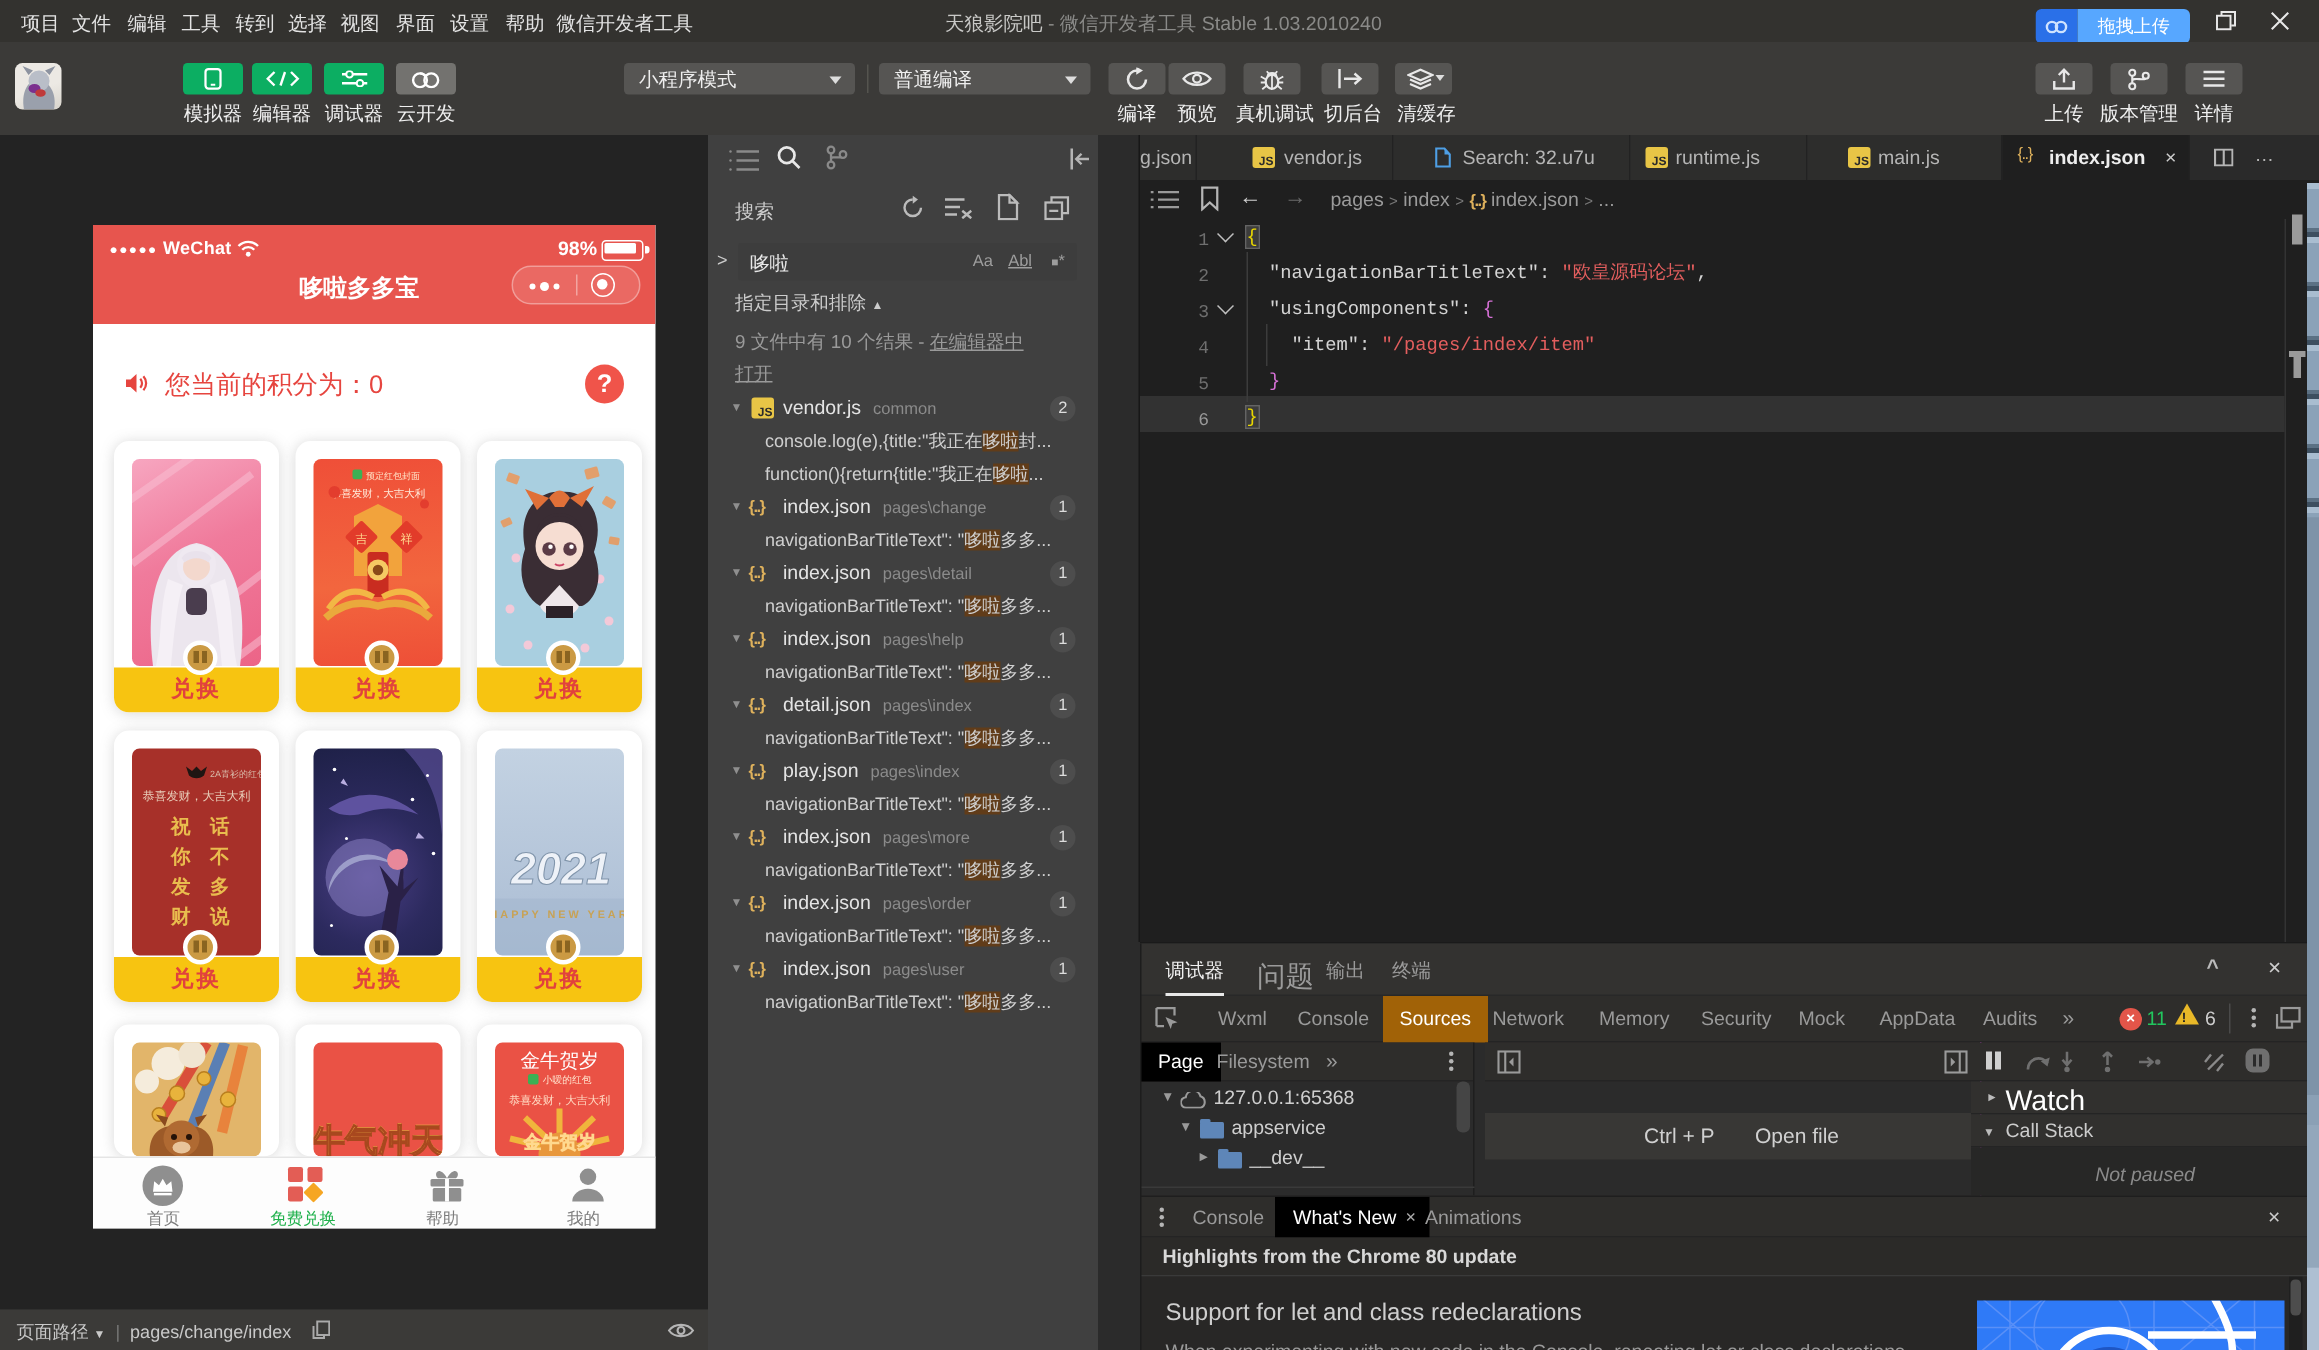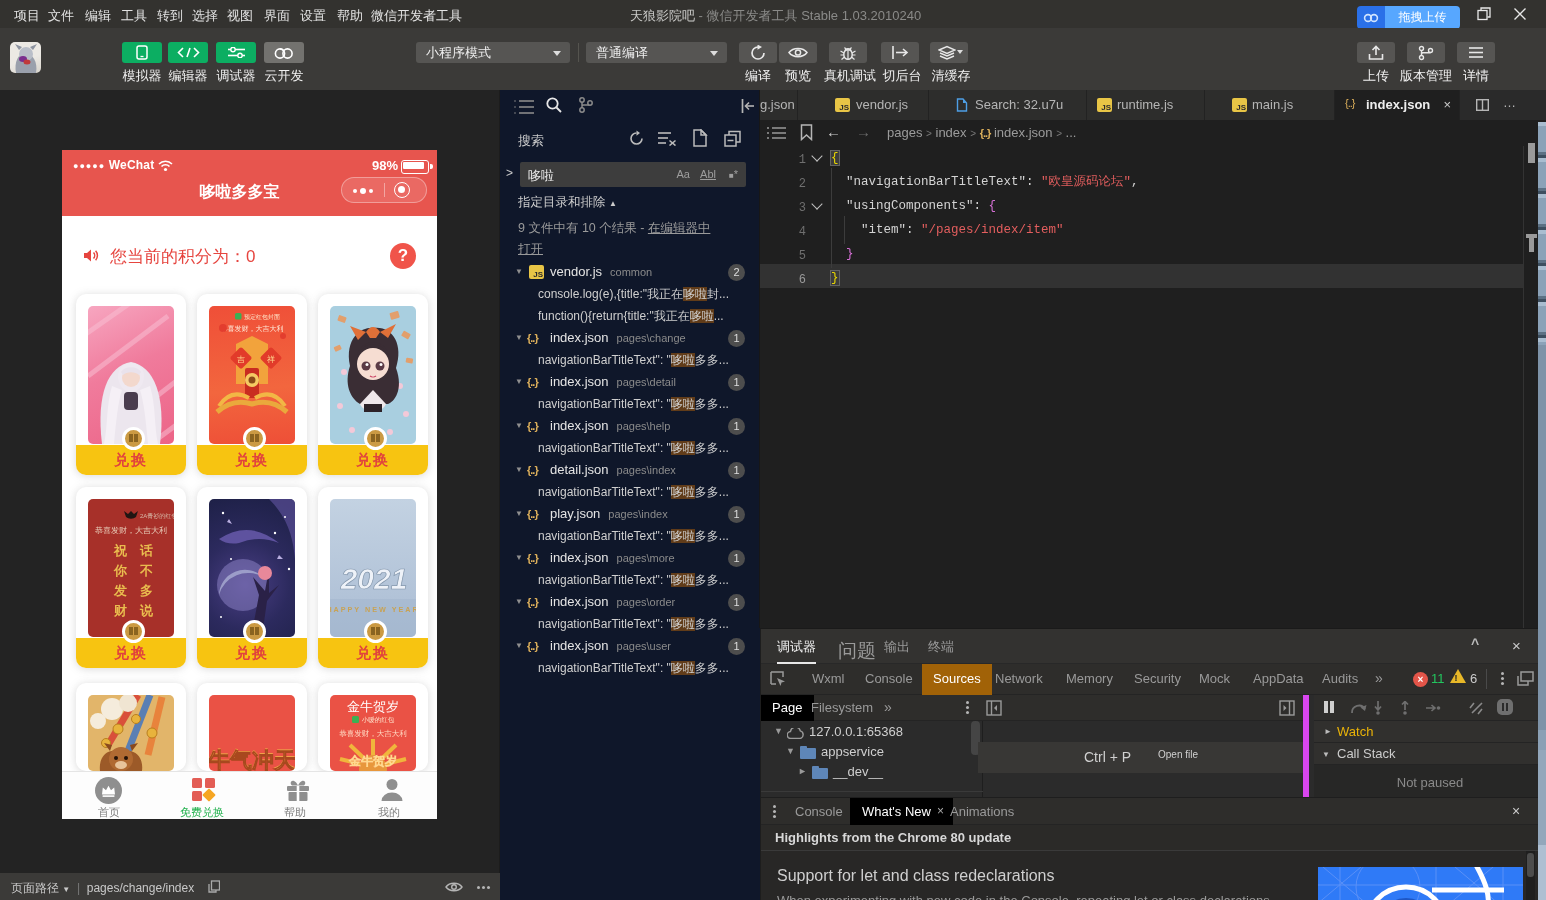--- a/index.html
+++ b/index.html
@@ -46,21 +46,21 @@
   #img3{background:#a9cfe0;}
   #img4{background:#a73029;}
   #img5{background:radial-gradient(circle at 42% 62%,#4a3f85 0%,#2c2a5e 45%,#1c1f44 100%);}
   #img6{background:linear-gradient(180deg,#c3d2e2 0%,#b2c3d8 70%,#a9bcd3 100%);}
   #img7{background:#e2b56a;}
   #img8{background:#ea5245;}
   #img9{background:#ea5245;}
   
   #statusbar{left:0;top:873px;width:503px;height:27px;background:#3b3a38;color:#c9c9c9;font-size:12px;}
   
-  #searchpanel{left:500px;top:90px;width:260px;height:810px;background:#0f172a;color:#cccccc;}
+  #searchpanel{left:472px;top:90px;width:260px;height:810px;background:#404040;color:#cccccc;}
   .frow{position:relative;height:22px;line-height:22px;white-space:nowrap;}
   .mrow{position:relative;height:22px;line-height:22px;padding-left:38px;white-space:nowrap;
      overflow:hidden;width:214px;color:#cfcfcf;font-size:12px;}
   .tw{position:absolute;left:15px;color:#8f8f8f;font-size:8px;}
   .jsic{position:absolute;left:29px;top:4px;width:15px;height:14px;background:#e8c546;color:#2b2b2b;
      font-size:8px;font-weight:bold;text-align:right;line-height:19px;border-radius:2px;padding-right:1px;box-sizing:border-box;}
   .bric{position:absolute;left:27px;top:0px;color:#deb15c;font-size:11px;font-weight:bold;letter-spacing:-1px;}
   .fn{margin-left:50px;color:#e4e4e4;font-size:13px;}
   .dir{margin-left:8px;color:#8b8b8b;font-size:11px;}
   .badge{position:absolute;right:15px;top:3px;width:17px;height:17px;border-radius:9px;background:#4d4d4d;
@@ -721,37 +721,37 @@
     <div style="position:absolute;left:49px;top:29px;font-size:13px;color:#cfcfcf">127.0.0.1:65368</div>
     <div style="position:absolute;left:26px;top:51px;font-size:9px;color:#9a9a9a">▼</div>
     <div class="fold" style="left:40px;top:53px"></div>
     <div style="position:absolute;left:61px;top:49px;font-size:13px;color:#cfcfcf">appservice</div>
     <div style="position:absolute;left:38px;top:71px;font-size:9px;color:#9a9a9a">►</div>
     <div class="fold" style="left:52px;top:73px"></div>
     <div style="position:absolute;left:73px;top:69px;font-size:13px;color:#cfcfcf">__dev__</div>
     <div style="position:absolute;left:211px;top:26px;width:9px;height:34px;border-radius:4px;background:#454545"></div>
     <div style="position:absolute;left:0px;top:96px;width:223px;height:1px;background:#3a3a3a"></div>
   </div>
-  <div id="srcmid" style="position:absolute;left:218px;top:66px;width:331px;height:102px;border-right:6px solid #d946ef;box-sizing:border-box">
+  <div id="srcmid" style="position:absolute;left:230px;top:66px;width:331px;height:102px;border-right:1px solid #d946ef;box-sizing:border-box">
     <div style="position:absolute;left:0;top:0;width:100%;height:26px;background:#2e2d2b;border-bottom:1px solid #242424;box-sizing:border-box">
       <svg style="position:absolute;left:8px;top:5px" width="16" height="16" viewBox="0 0 16 16">
         <rect x="1" y="1" width="14" height="14" fill="none" stroke="#9a9a9a" stroke-width="1.4"></rect>
         <line x1="5.5" y1="1" x2="5.5" y2="15" stroke="#9a9a9a" stroke-width="1.4"></line>
         <path d="M11 5 L8 8 L11 11 z" fill="#9a9a9a"></path>
           </svg>
       <svg style="position:absolute;right:8px;top:5px" width="16" height="16" viewBox="0 0 16 16">
         <rect x="1" y="1" width="14" height="14" fill="none" stroke="#9a9a9a" stroke-width="1.4"></rect>
         <line x1="10.5" y1="1" x2="10.5" y2="15" stroke="#9a9a9a" stroke-width="1.4"></line>
         <path d="M4.5 5 L7.5 8 L4.5 11 z" fill="#9a9a9a"></path>
           </svg>
     </div>
     <div style="position:absolute;left:0;top:47px;width:100%;height:31px;"></div>
     <div style="position:absolute;left:0;top:47px;width:100%;height:31px;background:#383735"></div>
     <div style="position:absolute;left:106px;top:54px;color:#d0d0d0;font-size:14px">Ctrl + P</div>
-    <div style="position:absolute;left:180px;top:54px;color:#d0d0d0;font-size:10px">Open file</div>
+    <div style="position:absolute;left:180px;top:54px;color:#d0d0d0;font-size:14px">Open file</div>
   </div>
   <div id="srcright" style="position:absolute;left:554px;top:66px;width:232px;height:102px">
     <div style="position:absolute;left:0;top:0;width:100%;height:26px;background:#2e2d2b;border-bottom:1px solid #242424;box-sizing:border-box">
       <div style="position:absolute;left:10px;top:6px;width:3.5px;height:12px;background:#cfcfcf"></div>
           <div style="position:absolute;left:16px;top:6px;width:3.5px;height:12px;background:#cfcfcf"></div>
       <svg style="position:absolute;left:36px;top:8px" width="18" height="11" viewBox="0 0 18 11">
         <path d="M2 10 A7 7 0 0 1 15 6" fill="none" stroke="#6f6f6f" stroke-width="1.8"></path>
         <path d="M16.5 2 L15 8 L10.5 4.5 z" fill="#6f6f6f"></path>
           </svg>
       <svg style="position:absolute;left:58px;top:6px" width="12" height="14" viewBox="0 0 12 14">
@@ -768,28 +768,28 @@
           </svg>
       <svg style="position:absolute;left:155px;top:5px" width="20" height="16" viewBox="0 0 20 16">
         <path d="M3 13 L13 3 M1 8 l4 -5 M9 14 l4 -5" stroke="#8a8a8a" stroke-width="1.6" fill="none"></path>
           </svg>
       <div style="position:absolute;left:183px;top:4px;width:16px;height:16px;border-radius:5px;background:#6f6f6f"></div>
           <div style="position:absolute;left:188px;top:8px;width:2px;height:8px;background:#2b2b2b"></div>
           <div style="position:absolute;left:192px;top:8px;width:2px;height:8px;background:#2b2b2b"></div>
     </div>
     <div style="position:absolute;left:0;top:26px;width:100%;height:22px;background:#31302e;border-bottom:1px solid #242424;box-sizing:border-box">
       <span style="position:absolute;left:10px;top:6px;font-size:8px;color:#bbb">►</span>
-      <span style="position:absolute;left:23px;top:3px;color:#eab308;font-size:13px">Watch</span>
+      <span style="position:absolute;left:23px;top:3px;color:#ffffff;font-size:19px">Watch</span>
         </div>
     <div style="position:absolute;left:0;top:48px;width:100%;height:22px;background:#31302e;border-bottom:1px solid #242424;box-sizing:border-box">
       <span style="position:absolute;left:8px;top:7px;font-size:8px;color:#bbb">▼</span>
       <span style="position:absolute;left:23px;top:3px;color:#cccccc;font-size:13px">Call Stack</span>
         </div>
     <div style="position:absolute;left:0;top:70px;width:100%;height:32px;background:#272726;color:#8a8a8a;
-        font-size:13px;text-align:center;padding-top:10px;box-sizing:border-box">Not paused</div>
+        font-size:13px;font-style:italic;text-align:center;padding-top:10px;box-sizing:border-box">Not paused</div>
   </div>
 
   <div style="position:absolute;left:0;top:168px;width:786px;height:28px;background:#2e2d2b;border-top:1px solid #1e1e1e;border-bottom:1px solid #242424;box-sizing:border-box;font-size:13px;color:#9a9a9a">
     <div class="dotv" style="left:13px;top:7px"></div>
     <div style="position:absolute;left:35px;top:6px">Console</div>
     <div style="position:absolute;left:90px;top:0;width:103px;height:27px;background:#000;color:#fff;padding:6px 0 0 12px;box-sizing:border-box">What's New<span style="position:absolute;right:9px;top:6px;color:#aaa;font-size:12px">×</span></div>
     <div style="position:absolute;left:190px;top:6px">Animations</div>
     <div style="position:absolute;left:752px;top:5px;color:#ccc;font-size:14px">×</div>
   </div>
   <div style="position:absolute;left:0;top:196px;width:786px;height:26px;background:#2b2a28;border-bottom:1px solid #3a3a3a;box-sizing:border-box">

